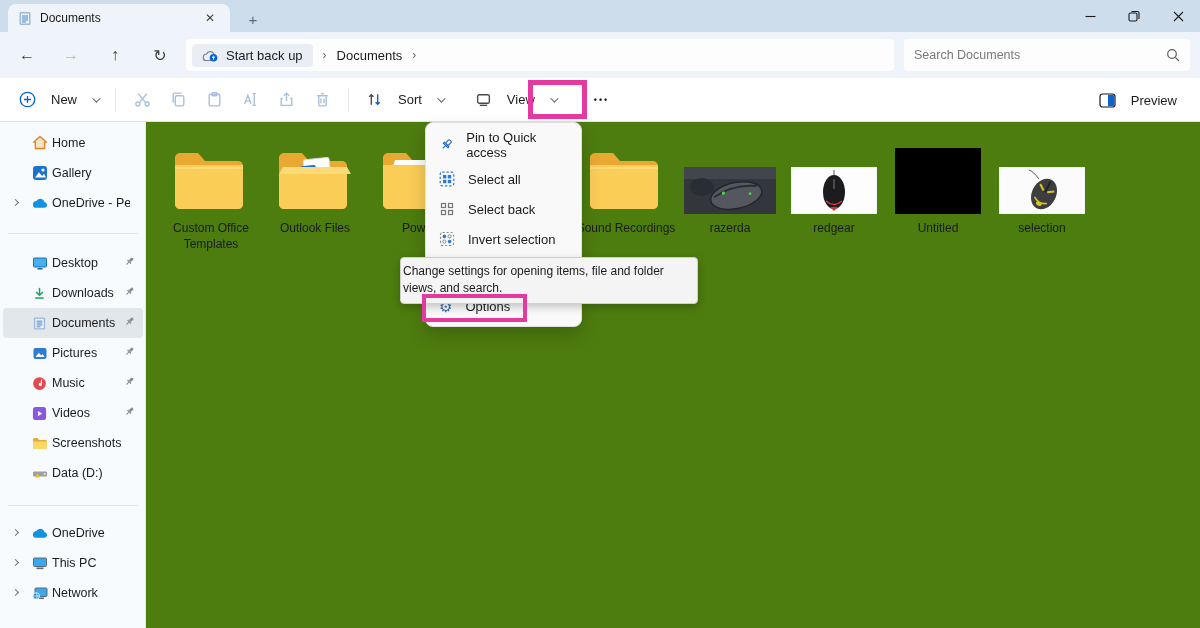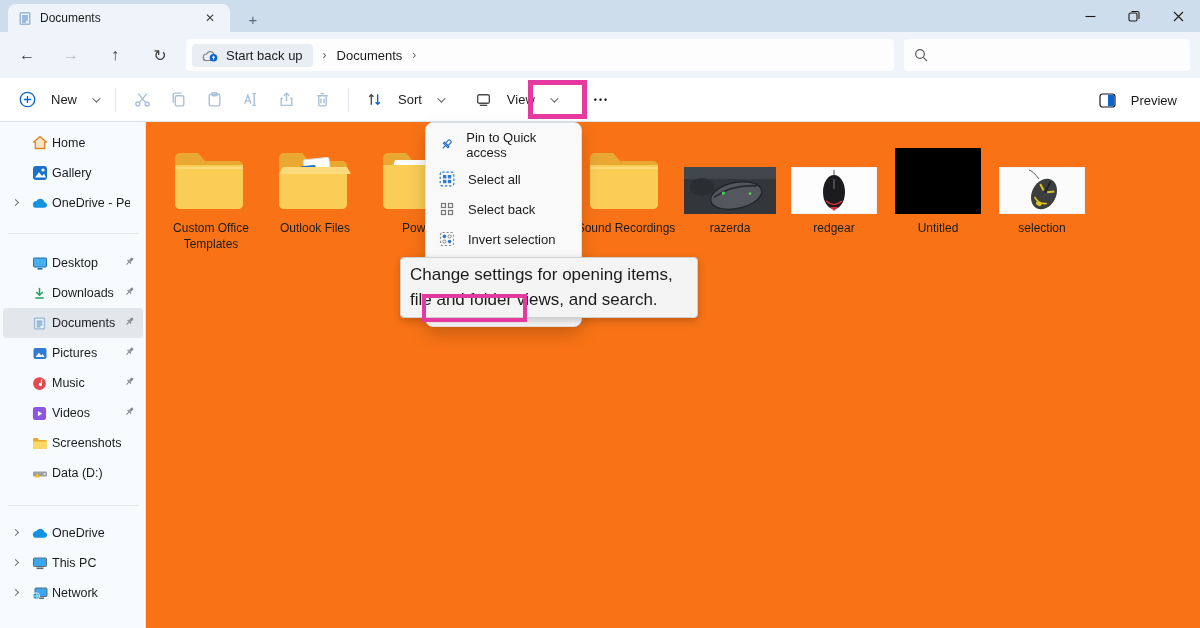--- a/index.html
+++ b/index.html
@@ -55,38 +55,38 @@
     border-radius:4px; font-size:12.5px; }
   .side-item.selected { background:#e2e7ec; }
   .side-chev { position:absolute; left:10px; width:5px; height:5px; border-right:1.2px solid #707070;
     border-bottom:1.2px solid #707070; transform:rotate(-45deg); }
   .side-icon { position:absolute; left:28px; width:17px; height:17px; display:flex; align-items:center; justify-content:center; }
   .side-label { position:absolute; left:49px; white-space:nowrap; overflow:hidden; max-width:78px; }
   .side-pin { position:absolute; right:8px; top:8px; }
   .side-sep { position:absolute; left:8px; width:130px; height:1px; background:#e1e5ea; }
 
   
-  .content { position:absolute; left:146px; top:122px; width:1054px; height:506px; background:#f97316; }
+  .content { position:absolute; left:146px; top:122px; width:1054px; height:506px; background:#4d7c0f; }
   .tile { position:absolute; top:18px; width:104px; text-align:center; }
   .tile-art { height:74px; display:flex; align-items:flex-end; justify-content:center; }
   .tile-label { margin-top:7px; font-size:12px; line-height:1.32; color:#1b1b1b; padding:0 2px; }
 
   
   .menu { position:absolute; left:425px; top:122px; width:157px; height:205px; background:#f9f9f9;
     border:1px solid #e0e0e0; border-radius:8px; box-shadow:0 8px 18px rgba(0,0,0,.18); z-index:50;
     padding-top:7px; }
   .menu-item { display:flex; align-items:center; gap:13px; height:30px; padding:0 13px; font-size:13px; }
   .menu-item.gap-above { margin-top:4px; }
   .menu-item.options-row { position:absolute; left:0; bottom:5px; width:100%; }
   .gear-glyph { font-size:15px; color:#3f6fae; line-height:1; }
 
   
   .tooltip { position:absolute; left:400px; top:257px; width:298px; background:#f4f4f4;
     border:1px solid #cfcfcf; border-radius:4px; box-shadow:0 3px 8px rgba(0,0,0,.22); z-index:55;
-    font-size:17px; color:#1b1b1b; padding:5px 9px; line-height:1.45; }
+    font-size:12px; color:#1b1b1b; padding:5px 2px; line-height:1.45; }
 
   
   .hl { position:absolute; border:5px solid #e5399f; z-index:60; }
   .hl-more { left:528px; top:80px; width:59px; height:39px; }
   .hl-options { left:422px; top:294px; width:105px; height:28px; border-width:4px; }
 
   svg { display:block; }
 </style>
 </head>
 <body>
@@ -138,20 +138,21 @@
           <path d="M11.5 10.6V7.4M10 8.7l1.5-1.4L13 8.7" fill="none" stroke="#fff" stroke-width="1"></path>
         </svg>
         <span>Start back up</span>
       </div>
       <span class="crumb-sep">›</span>
       <span>Documents</span>
       <span class="crumb-sep">›</span>
     </div>
 
     <div class="searchbox">
+      <input type="text" placeholder="Search Documents" style="">
       <svg width="14" height="14" viewBox="0 0 14 14">
         <circle cx="6" cy="6" r="4.3" fill="none" stroke="#5d5d5d" stroke-width="1.2"></circle>
         <path d="M9.3 9.3 13 13" stroke="#5d5d5d" stroke-width="1.2"></path>
       </svg>
     </div>
   </div>
 
   <div class="toolbar">
     <div class="tb-btn" style="margin-left:10px">
       <svg width="17" height="17" viewBox="0 0 17 17">

